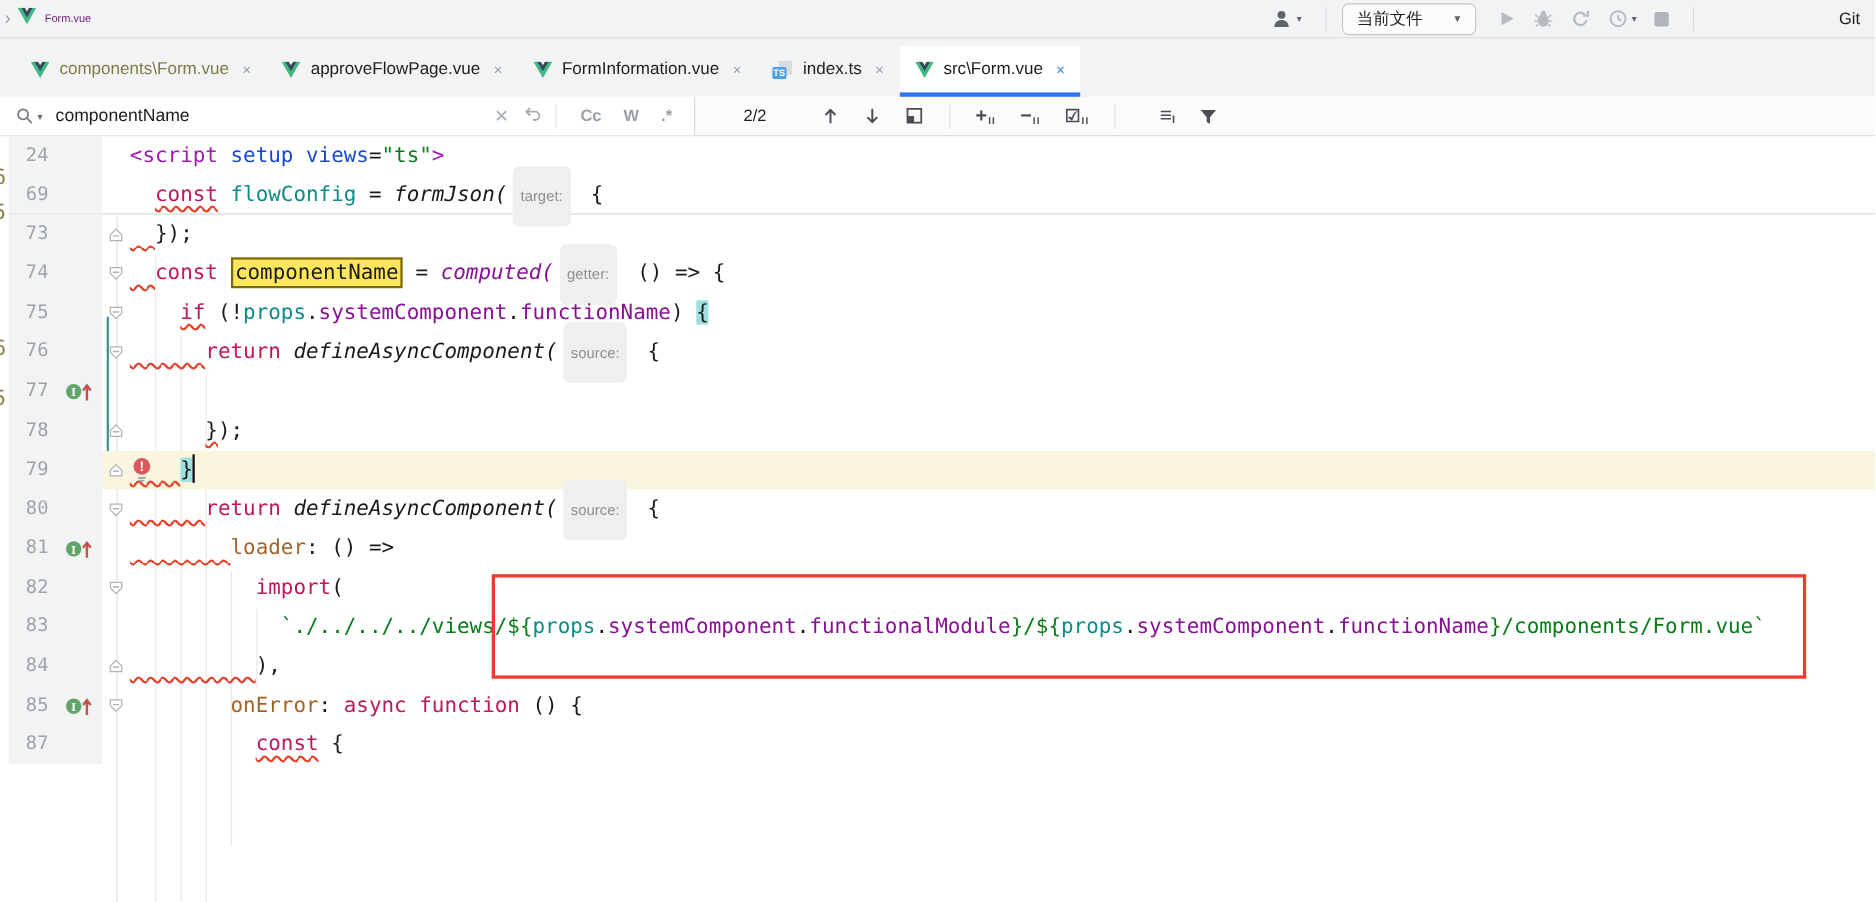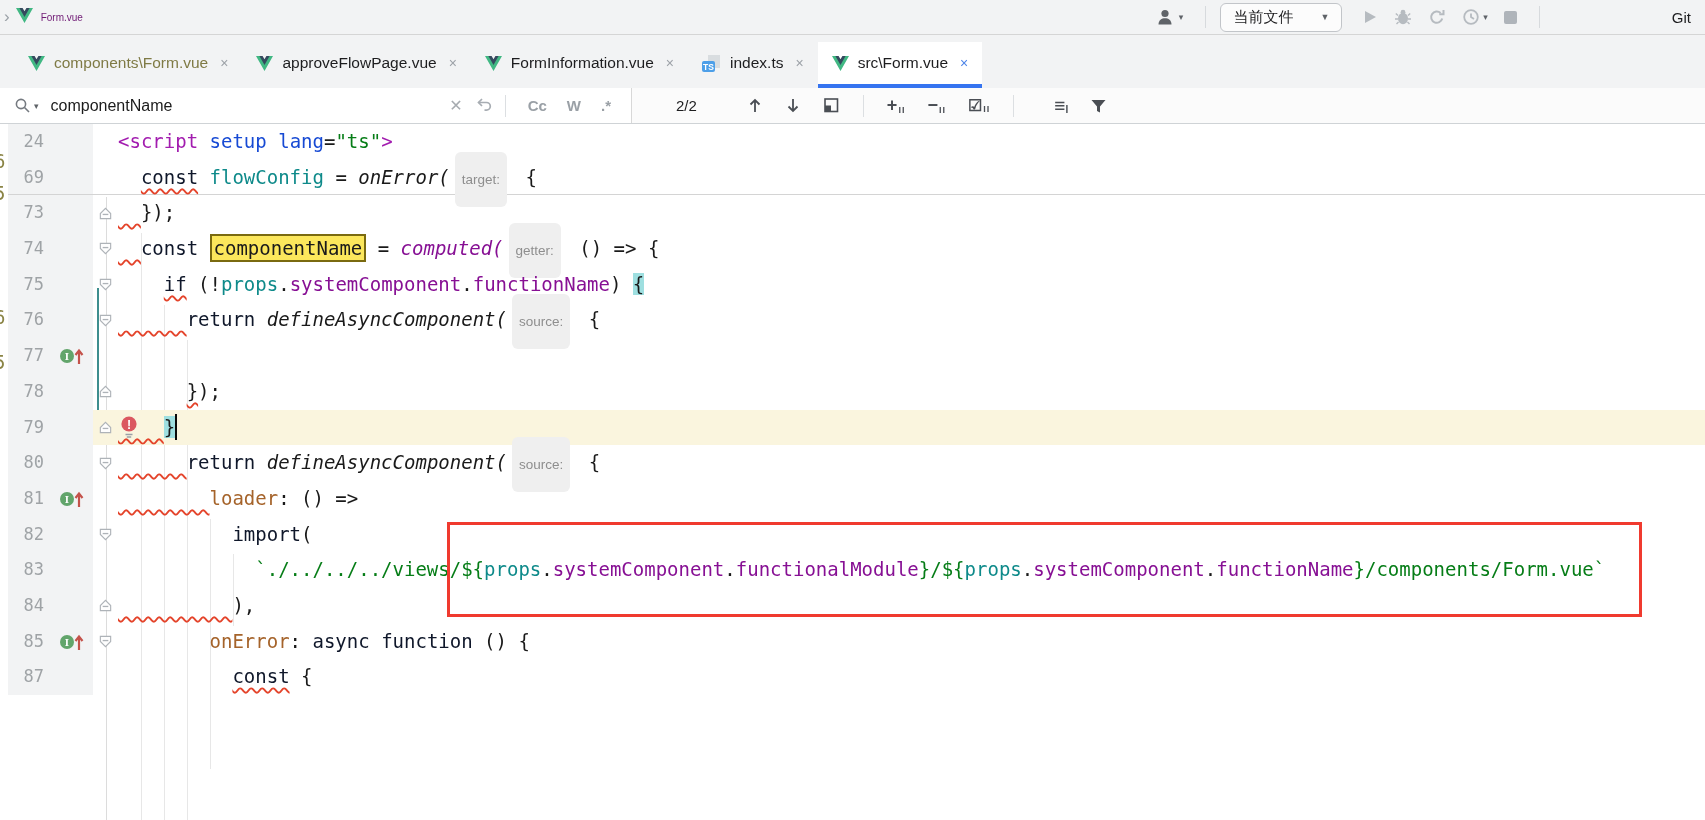--- a/index.html
+++ b/index.html
@@ -59,21 +59,21 @@
 
   .row{ display:flex; margin-left:8px; height:35.7px; position:relative; }
   .row.current{ background:#FAF5DE; }
   .row.sticky-last{ border-bottom:1px solid #D4D4D4; }
   .lnum{ width:50px; background:#F2F3F4; color:#9FA3A6; font:17px/35.7px "DejaVu Sans Mono",monospace;
          text-align:right; padding-right:14px; flex:none; }
   .gmark{ width:35px; background:#F2F3F4; flex:none; display:flex; align-items:center; }
   .foldcol{ width:25px; flex:none; display:flex; align-items:center; justify-content:center; }
   .ltext{ white-space:pre; font:19px/35.7px "DejaVu Sans Mono",monospace; color:#1a1a1a; }
 
-  .tok-kw{ color:#0f172a;text-align:center; }
+  .tok-kw{ color:#be185d;text-align:center; }
   .tok-id{ color:#0E8A8A; }
   .tok-prop{ color:#871094; }
   .tok-str{ color:#067D17; }
   .tok-tag{ color:#a21caf; }
   .tok-attr{ color:#174AD4; }
   .tok-fn{ color:#1a1a1a; font-style:italic; }
   .tok-computed{ color:#871094; font-style:italic; }
   .tok-key{ color:#A5632A; }
   .tok-plain{ color:#1a1a1a; }
   .tok-sq{ text-decoration-line:underline; text-decoration-style:wavy; text-decoration-color:#E4442B;
@@ -271,27 +271,27 @@
     <div class="ov guide" style="left:141px;top:109px;height:587px"></div>
     <div class="ov guide" style="left:164px;top:181px;height:515px"></div>
     <div class="ov guide" style="left:187px;top:216px;height:480px"></div>
     <div class="ov guide" style="left:210px;top:395px;height:250px"></div>
     <div class="ov guide" style="left:233px;top:430px;height:72px"></div>
     <div id="code-rows">
         <div class="row sticky">
           <div class="lnum">24</div>
           <div class="gmark"></div>
           <div class="foldcol"></div>
-          <div class="ltext"><span class="tok-tag">&lt;script</span><span class="tok-plain"> </span><span class="tok-attr">setup</span><span class="tok-plain"> </span><span class="tok-attr">lang</span><span class="tok-plain">=</span><span class="tok-str">"ts"</span><span class="tok-tag">&gt;</span></div>
+          <div class="ltext"><span class="tok-tag">&lt;script</span><span class="tok-plain"> </span><span class="tok-attr">setup</span><span class="tok-plain"> </span><span class="tok-attr">views</span><span class="tok-plain">=</span><span class="tok-str">"ts"</span><span class="tok-tag">&gt;</span></div>
         </div>
         <div class="row sticky sticky-last">
           <div class="lnum">69</div>
           <div class="gmark"></div>
           <div class="foldcol"></div>
-          <div class="ltext"><span class="tok-plain">  </span><span class="tok-kw tok-sq">const</span><span class="tok-plain"> </span><span class="tok-id">flowConfig</span><span class="tok-plain"> = </span><span class="tok-fn">onError(</span><span class="tok-inlay">target:</span><span class="tok-plain"> {</span></div>
+          <div class="ltext"><span class="tok-plain">  </span><span class="tok-kw tok-sq">const</span><span class="tok-plain"> </span><span class="tok-id">flowConfig</span><span class="tok-plain"> = </span><span class="tok-fn">formJson(</span><span class="tok-inlay">target:</span><span class="tok-plain"> {</span></div>
         </div>
         <div class="row">
           <div class="lnum">73</div>
           <div class="gmark"></div>
           <div class="foldcol">
             <span style="display: flex;">
               <svg width="15" height="15" viewBox="0 0 16 16">
                 <path d="M2.5 13.5 h11 V8 L8 2.5 L2.5 8 z" fill="#FEFEFE" stroke="#AEB3B8" stroke-width="1.2"></path>
                 <path d="M5 9 h6" stroke="#AEB3B8" stroke-width="1.4"></path>
               </svg>

